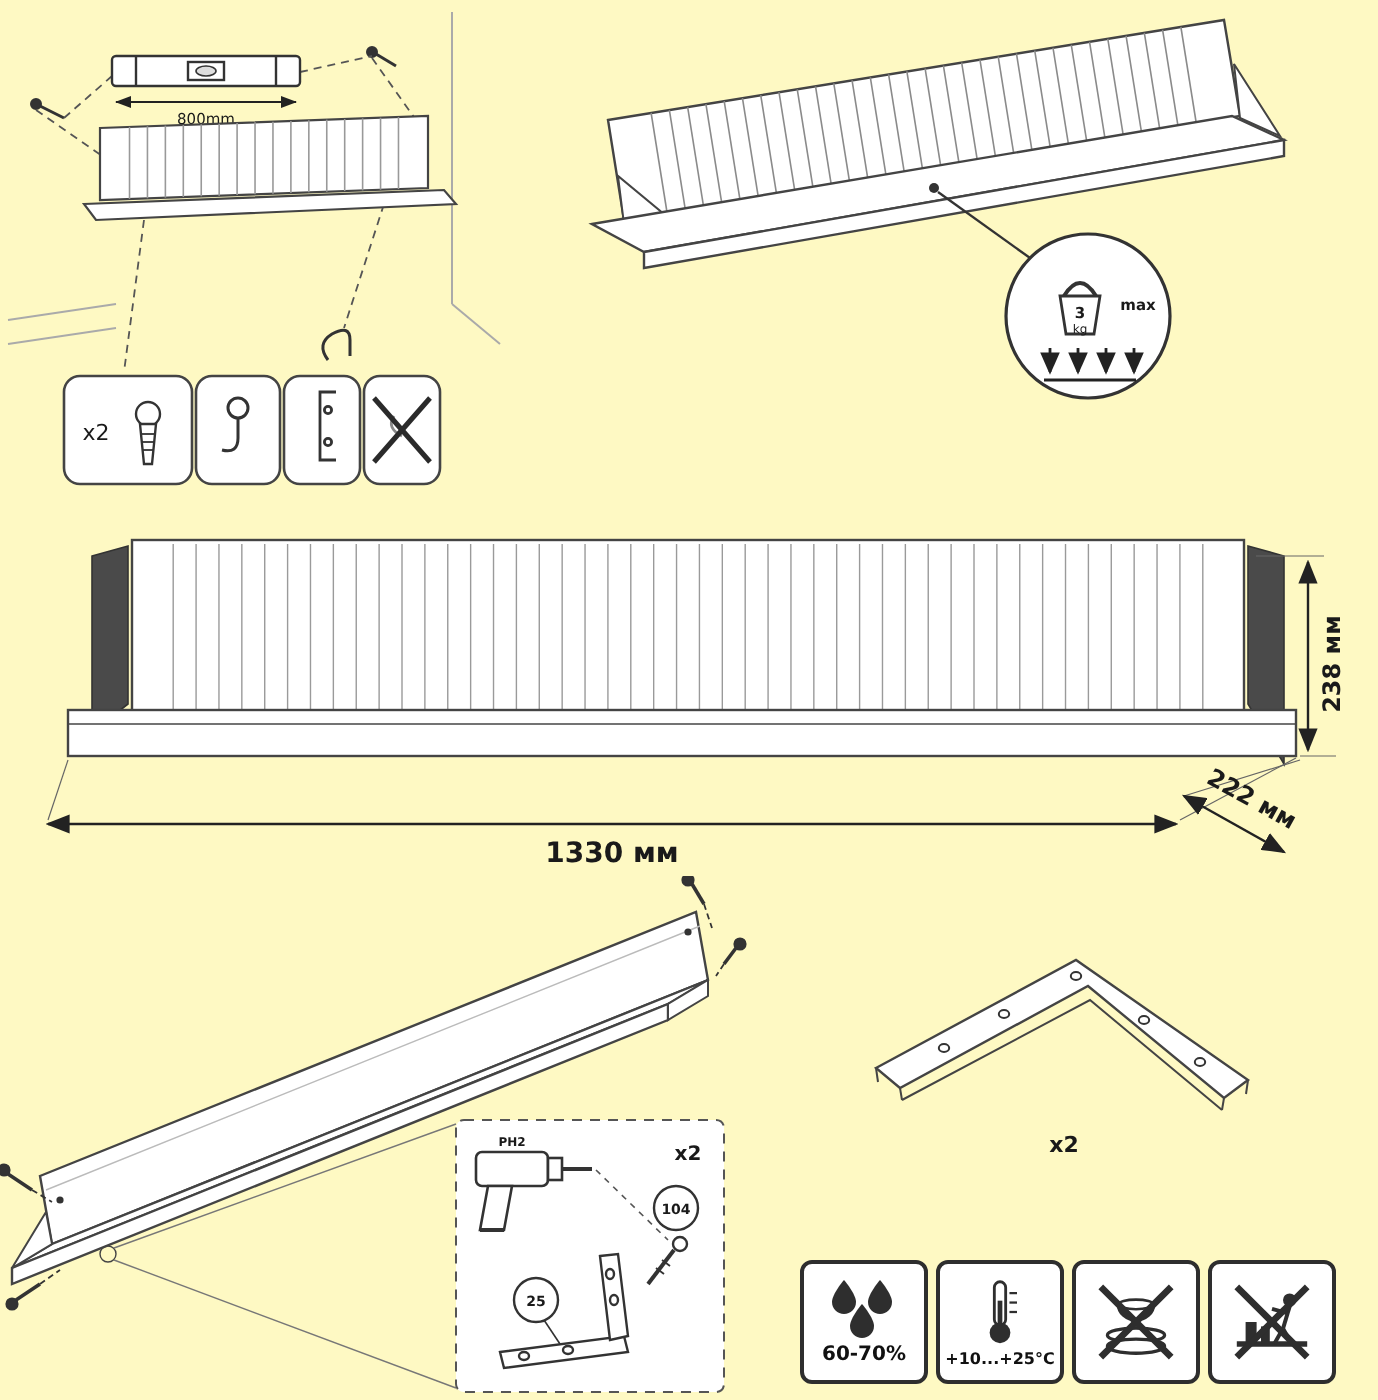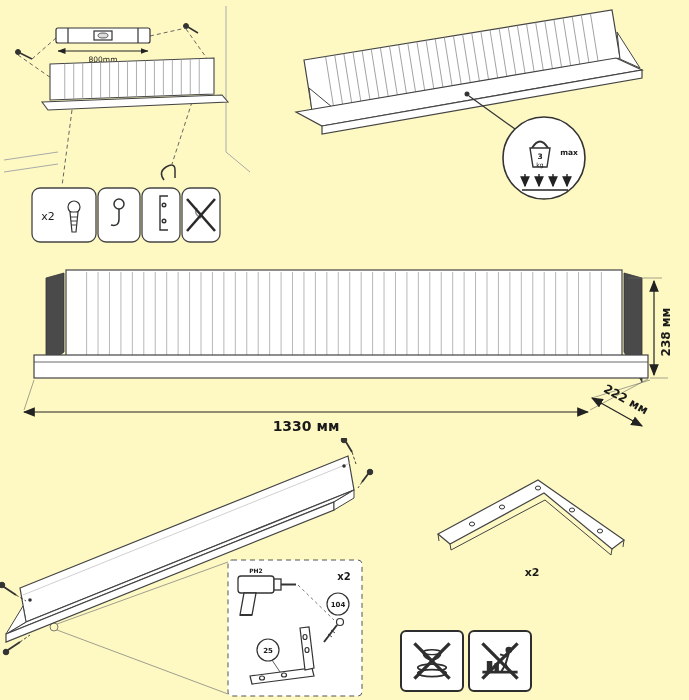--- a/index.html
+++ b/index.html
@@ -358,21 +358,40 @@
       <ellipse cx="82" cy="55" rx="2.6" ry="2" fill="#fff" stroke="#333" stroke-width="1"></ellipse>
       <ellipse cx="118" cy="36" rx="2.6" ry="2" fill="#fff" stroke="#333" stroke-width="1"></ellipse>
       <ellipse cx="152" cy="58" rx="2.6" ry="2" fill="#fff" stroke="#333" stroke-width="1"></ellipse>
       <ellipse cx="180" cy="79" rx="2.6" ry="2" fill="#fff" stroke="#333" stroke-width="1"></ellipse>
     </g>
     <text x="112" y="124" font-size="11" font-weight="bold" text-anchor="middle">x2</text>
   </svg>
 
   <div class="care" style="left:400px;top:630px">
 
-
+    <div class="care-box">
+      <svg width="34" height="30" viewBox="0 0 34 30">
+        <path d="M6 0 C6 0 0 7 0 11 C0 14.3 2.7 17 6 17 C9.3 17 12 14.3 12 11 C12 7 6 0 6 0 Z" transform="translate(1,0)" fill="#2e2e2e"></path>
+        <path d="M6 0 C6 0 0 7 0 11 C0 14.3 2.7 17 6 17 C9.3 17 12 14.3 12 11 C12 7 6 0 6 0 Z" transform="translate(19,0)" fill="#2e2e2e"></path>
+        <path d="M6 0 C6 0 0 7 0 11 C0 14.3 2.7 17 6 17 C9.3 17 12 14.3 12 11 C12 7 6 0 6 0 Z" transform="translate(10,12)" fill="#2e2e2e"></path>
+      </svg>
+      <div class="care-label">60-70%</div>
+    </div>
+
+    <div class="care-box">
+      <svg width="22" height="34" viewBox="0 0 22 36">
+        <rect x="8" y="2" width="6" height="23" rx="3" fill="#fff" stroke="#2e2e2e" stroke-width="1.5"></rect>
+        <circle cx="11" cy="29" r="5.5" fill="#2e2e2e"></circle>
+        <line x1="11" y1="12" x2="11" y2="25" stroke="#2e2e2e" stroke-width="2.5"></line>
+        <line x1="16" y1="8" x2="20" y2="8" stroke="#2e2e2e" stroke-width="1.2"></line>
+        <line x1="16" y1="13" x2="20" y2="13" stroke="#2e2e2e" stroke-width="1.2"></line>
+        <line x1="16" y1="18" x2="20" y2="18" stroke="#2e2e2e" stroke-width="1.2"></line>
+      </svg>
+      <div class="care-label small">+10...+25°C</div>
+    </div>
 
     <div class="care-box">
       <svg width="44" height="44" viewBox="0 0 40 40">
         <path d="M12,12 a8,7 0 0 0 16,0" fill="#fff" stroke="#2e2e2e" stroke-width="1.5"></path>
         <ellipse cx="20" cy="12" rx="8" ry="2.2" fill="#fff" stroke="#2e2e2e" stroke-width="1.2"></ellipse>
         <ellipse cx="20" cy="26" rx="13" ry="3.2" fill="#fff" stroke="#2e2e2e" stroke-width="1.5"></ellipse>
         <ellipse cx="20" cy="31" rx="13" ry="3.2" fill="#fff" stroke="#2e2e2e" stroke-width="1.5"></ellipse>
         <line x1="4" y1="4" x2="36" y2="36" stroke="#2e2e2e" stroke-width="3"></line>
         <line x1="36" y1="4" x2="4" y2="36" stroke="#2e2e2e" stroke-width="3"></line>
       </svg>

